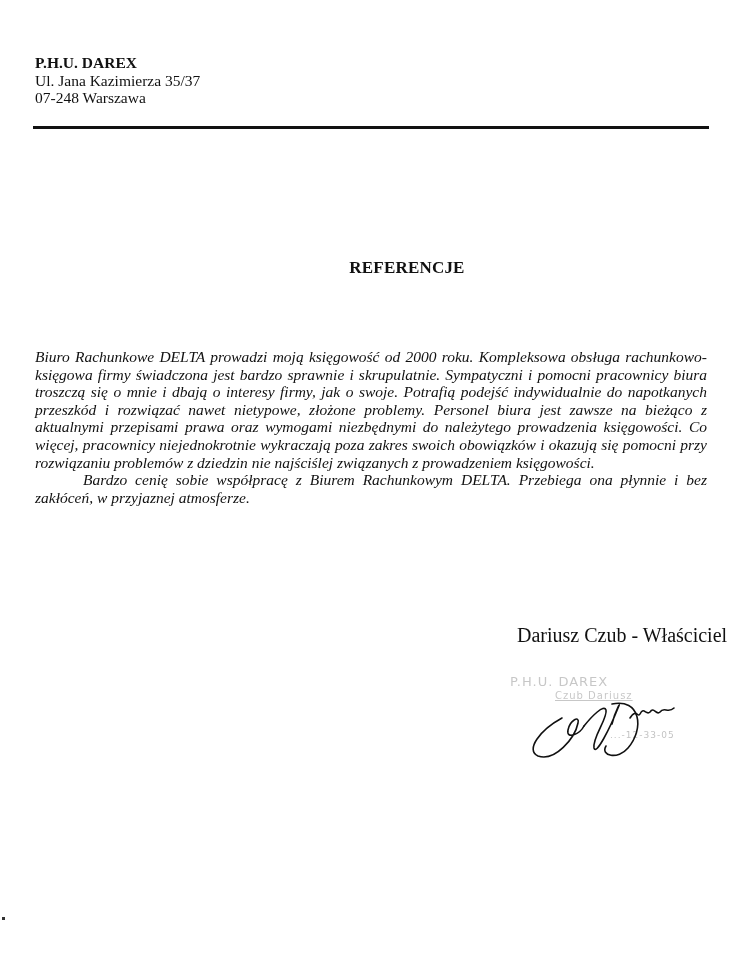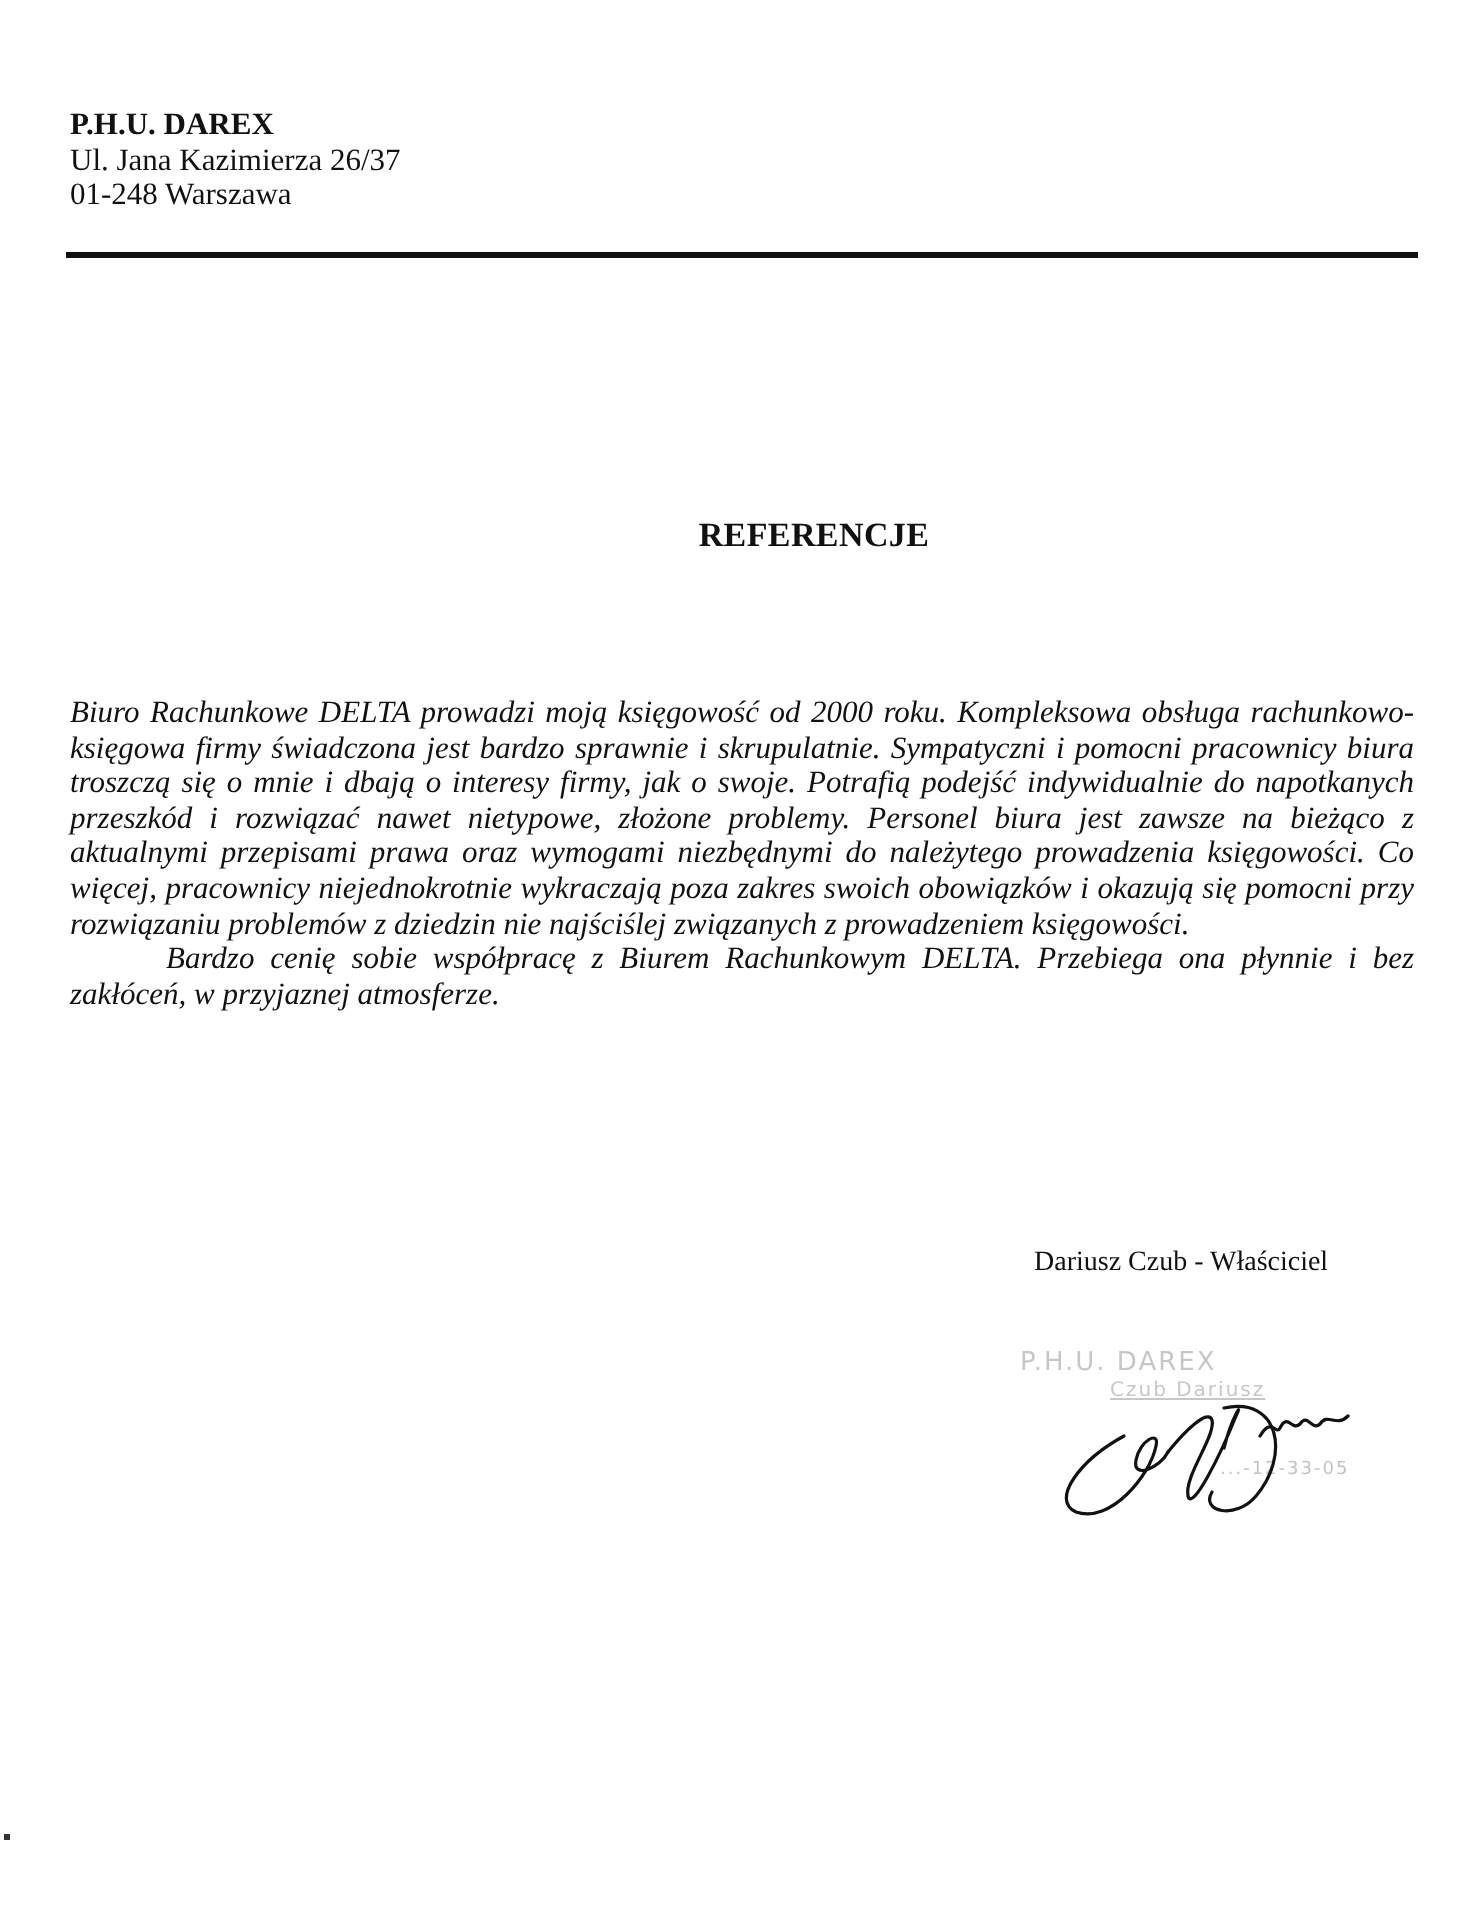--- a/index.html
+++ b/index.html
@@ -8,37 +8,37 @@
     .header { position: absolute; left: 35px; top: 54px; font-size: 15.5px; line-height: 17.5px; }
     .header .company { font-weight: bold; }
     .header .owner { font-style: italic; }
     .rule { position: absolute; left: 33px; top: 126px; width: 676px; height: 3px; background: #111; }
     .title { position: absolute; left: 0; width: 740px; top: 258px; text-align: center;
              font-weight: bold; font-size: 17px; letter-spacing: 0.2px; padding-left: 37px; }
     .body-text { position: absolute; left: 35px; top: 348px; width: 672px;
                  font-size: 15.5px; line-height: 17.6px; text-align: justify; }
     .body-text p { margin: 0; font-style: italic; }
     .body-text p.indent { text-indent: 48px; }
-    .sign-name { position: absolute; left: 517px; top: 624px; font-size: 14px; }
+    .sign-name { position: absolute; left: 517px; top: 624px; font-size: 20px; }
     .stamp { position: absolute; left: 500px; top: 668px; width: 210px; height: 100px; }
     .stamp-text { position: absolute; color: #9a9a9a; font-family: "DejaVu Sans", sans-serif;
                   letter-spacing: 1px; }
     .stamp-l1 { left: 10px; top: 6px; font-size: 13px; opacity: 0.55; }
     .stamp-l2 { left: 55px; top: 22px; font-size: 10px; opacity: 0.55; text-decoration: underline; }
     .stamp-l3 { left: 110px; top: 62px; font-size: 9px; opacity: 0.6; }
     .stamp svg { position: absolute; left: 0; top: 0; }
     .dot { position: absolute; left: 2px; top: 917px; width: 3px; height: 3px; background: #333; }
   </style>
 </head>
 <body>
 
 <div class="header">
   <div class="company">P.H.U. DAREX</div>
-  <div>Ul. Jana Kazimierza 26/37</div>
-  <div>01-248 Warszawa</div>
+  <div>Ul. Jana Kazimierza 35/37</div>
+  <div>07-248 Warszawa</div>
 </div>
 
 <div class="rule"></div>
 
 <div class="title">REFERENCJE</div>
 
 <div class="body-text">
   <p>Biuro Rachunkowe DELTA prowadzi moją księgowość od 2000 roku. Kompleksowa obsługa rachunkowo-księgowa firmy świadczona jest bardzo sprawnie i skrupulatnie. Sympatyczni i pomocni pracownicy biura troszczą się o mnie i dbają o interesy firmy, jak o swoje. Potrafią podejść indywidualnie do napotkanych przeszkód i rozwiązać nawet nietypowe, złożone problemy. Personel biura jest zawsze na bieżąco z aktualnymi przepisami prawa oraz wymogami niezbędnymi do należytego prowadzenia księgowości. Co więcej, pracownicy niejednokrotnie wykraczają poza zakres swoich obowiązków i okazują się pomocni przy rozwiązaniu problemów z dziedzin nie najściślej związanych z prowadzeniem księgowości.</p>
   <p class="indent">Bardzo cenię sobie współpracę z Biurem Rachunkowym DELTA. Przebiega ona płynnie i bez zakłóceń, w przyjaznej atmosferze.</p>
 </div>

